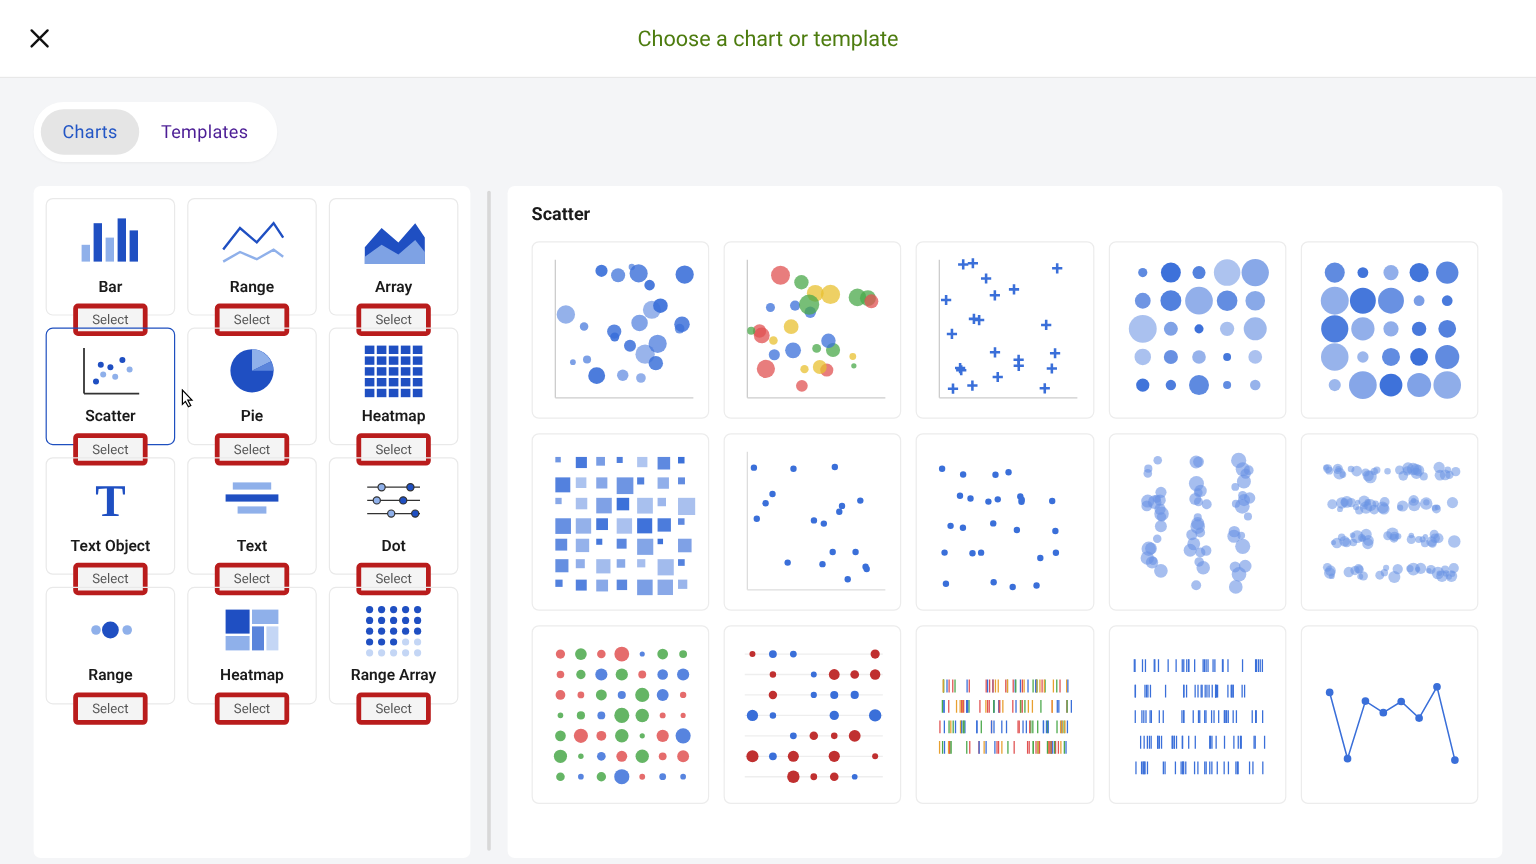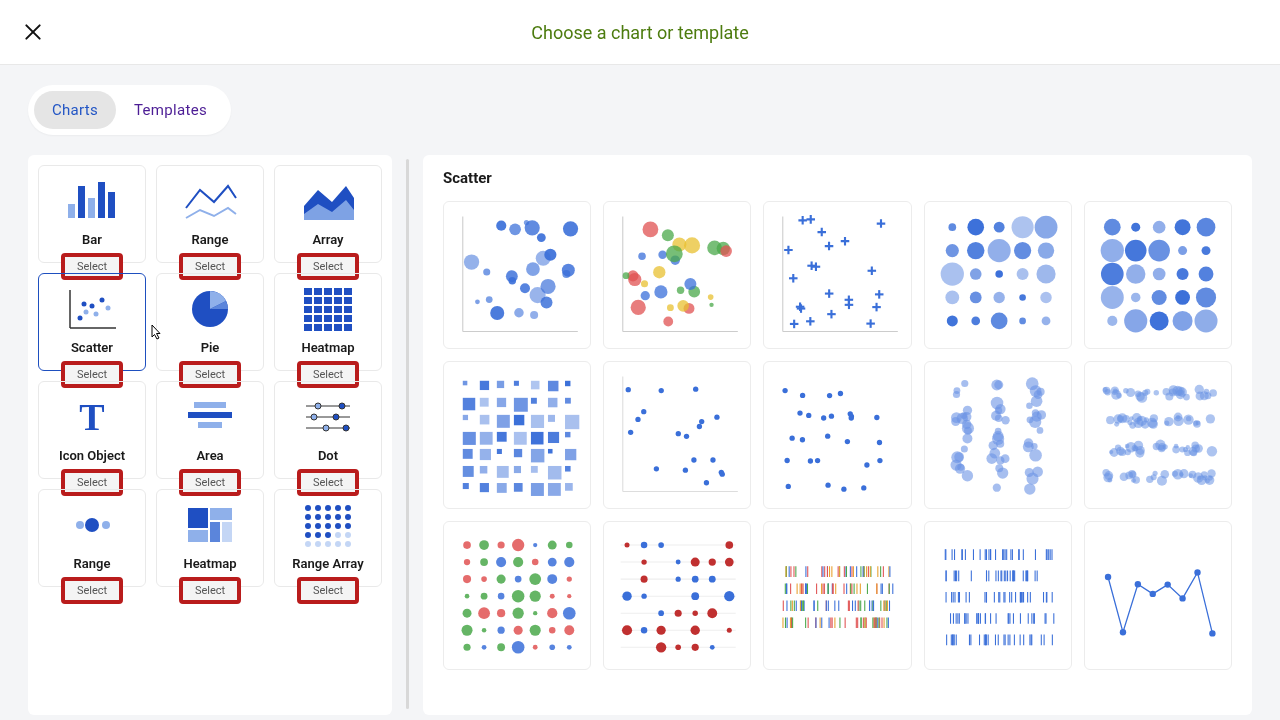--- a/index.html
+++ b/index.html
@@ -149,32 +149,32 @@
             </div>
     <div class="chart-label">Heatmap</div>
     <div class="select-btn">Select</div>
   </div>
           <div class="chart-card">
     <div class="chart-icon-wrap">
               <svg viewBox="0 0 60 50">
                 <text x="30" y="38" text-anchor="middle" font-size="38" font-weight="700" fill="#1f4fc2" font-family="serif">T</text>
               </svg>
             </div>
-    <div class="chart-label">Icon Object</div>
+    <div class="chart-label">Text Object</div>
     <div class="select-btn">Select</div>
   </div>
           <div class="chart-card">
     <div class="chart-icon-wrap">
               <svg viewBox="0 0 60 50">
                 <rect x="14" y="10" width="32" height="6" fill="#8fb0ea"></rect>
                 <rect x="8" y="20" width="44" height="6" fill="#1f4fc2"></rect>
                 <rect x="18" y="30" width="24" height="6" fill="#8fb0ea"></rect>
               </svg>
             </div>
-    <div class="chart-label">Area</div>
+    <div class="chart-label">Text</div>
     <div class="select-btn">Select</div>
   </div>
           <div class="chart-card">
     <div class="chart-icon-wrap">
               <svg viewBox="0 0 60 50" stroke="#333" stroke-width="1">
                 <line x1="8" y1="14" x2="52" y2="14"></line>
                 <circle cx="20" cy="14" r="3" fill="#8fb0ea"></circle>
                 <circle cx="44" cy="14" r="3" fill="#1f4fc2"></circle>
                 <line x1="8" y1="25" x2="52" y2="25"></line>
                 <circle cx="16" cy="25" r="3" fill="#8fb0ea"></circle>

